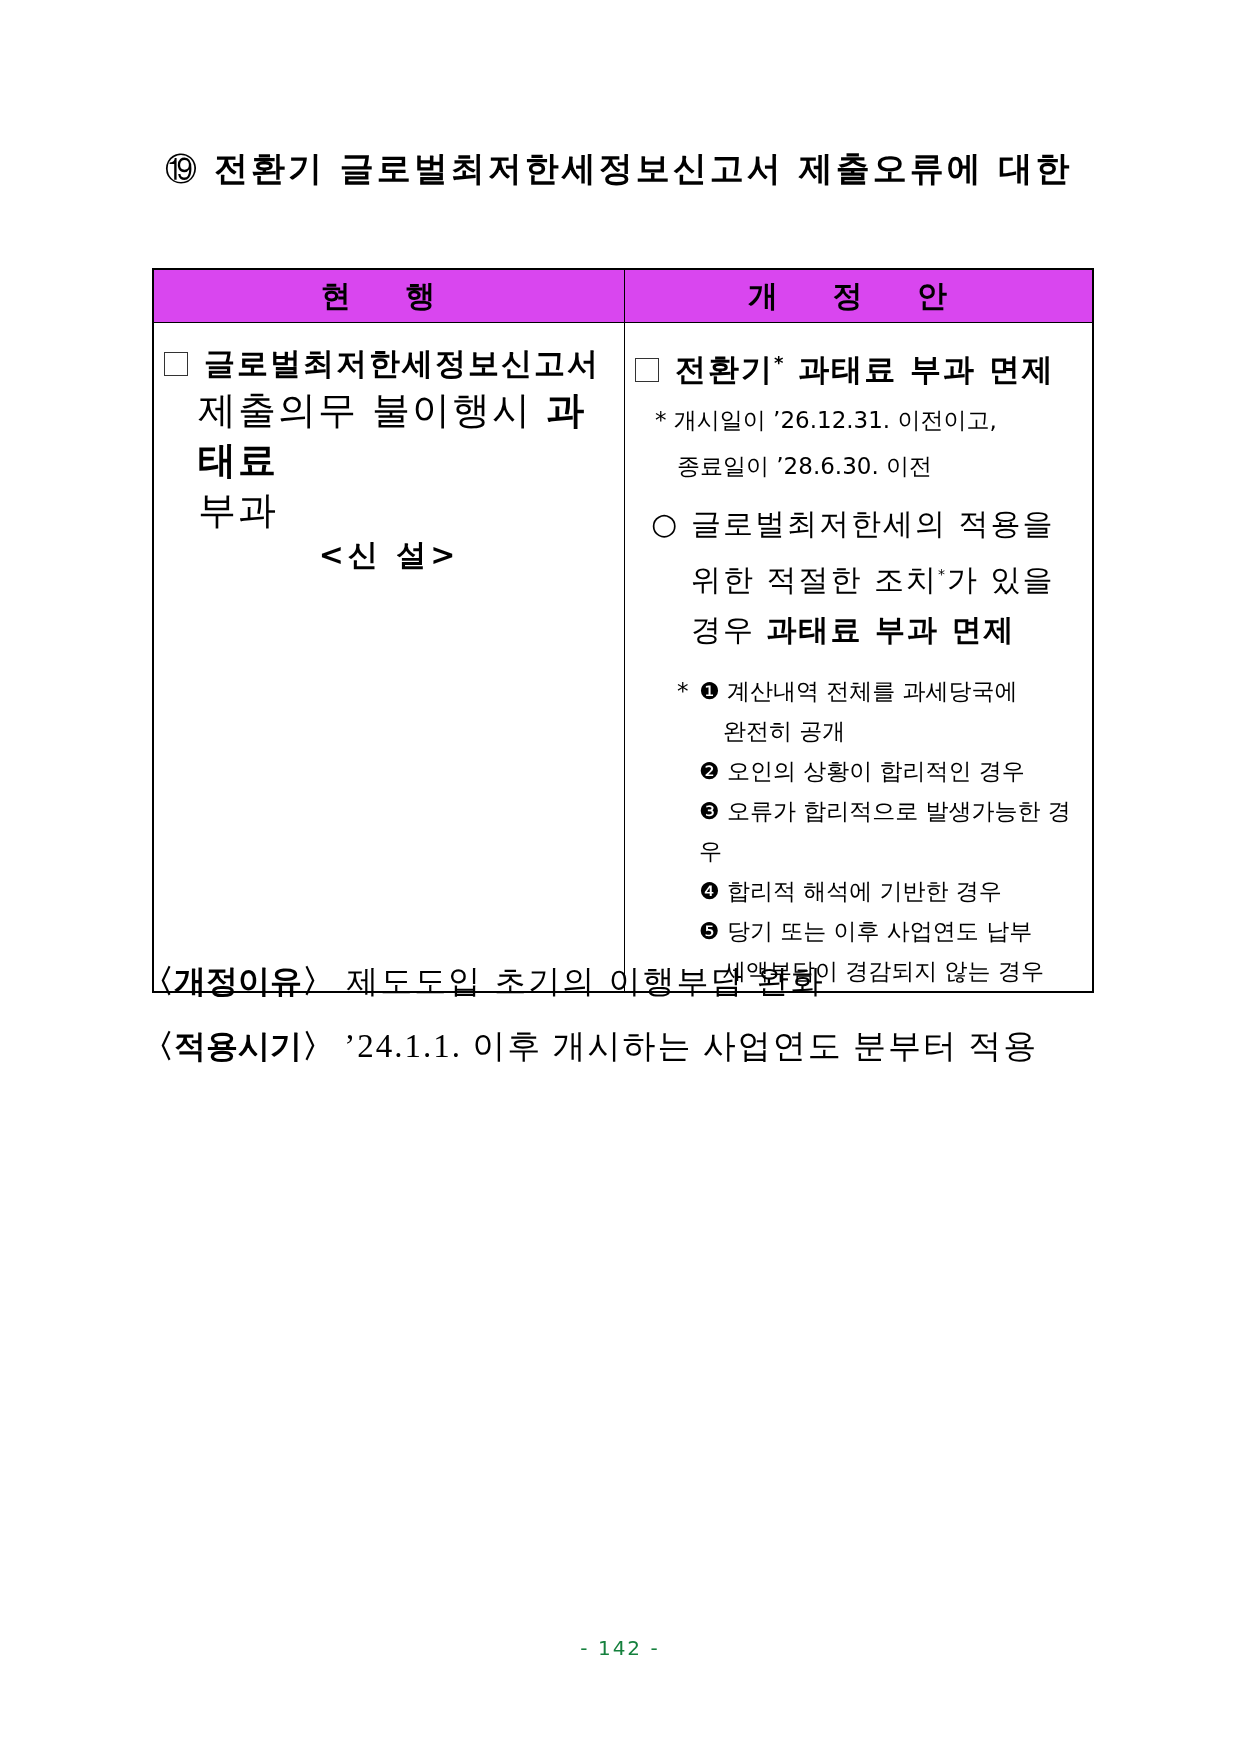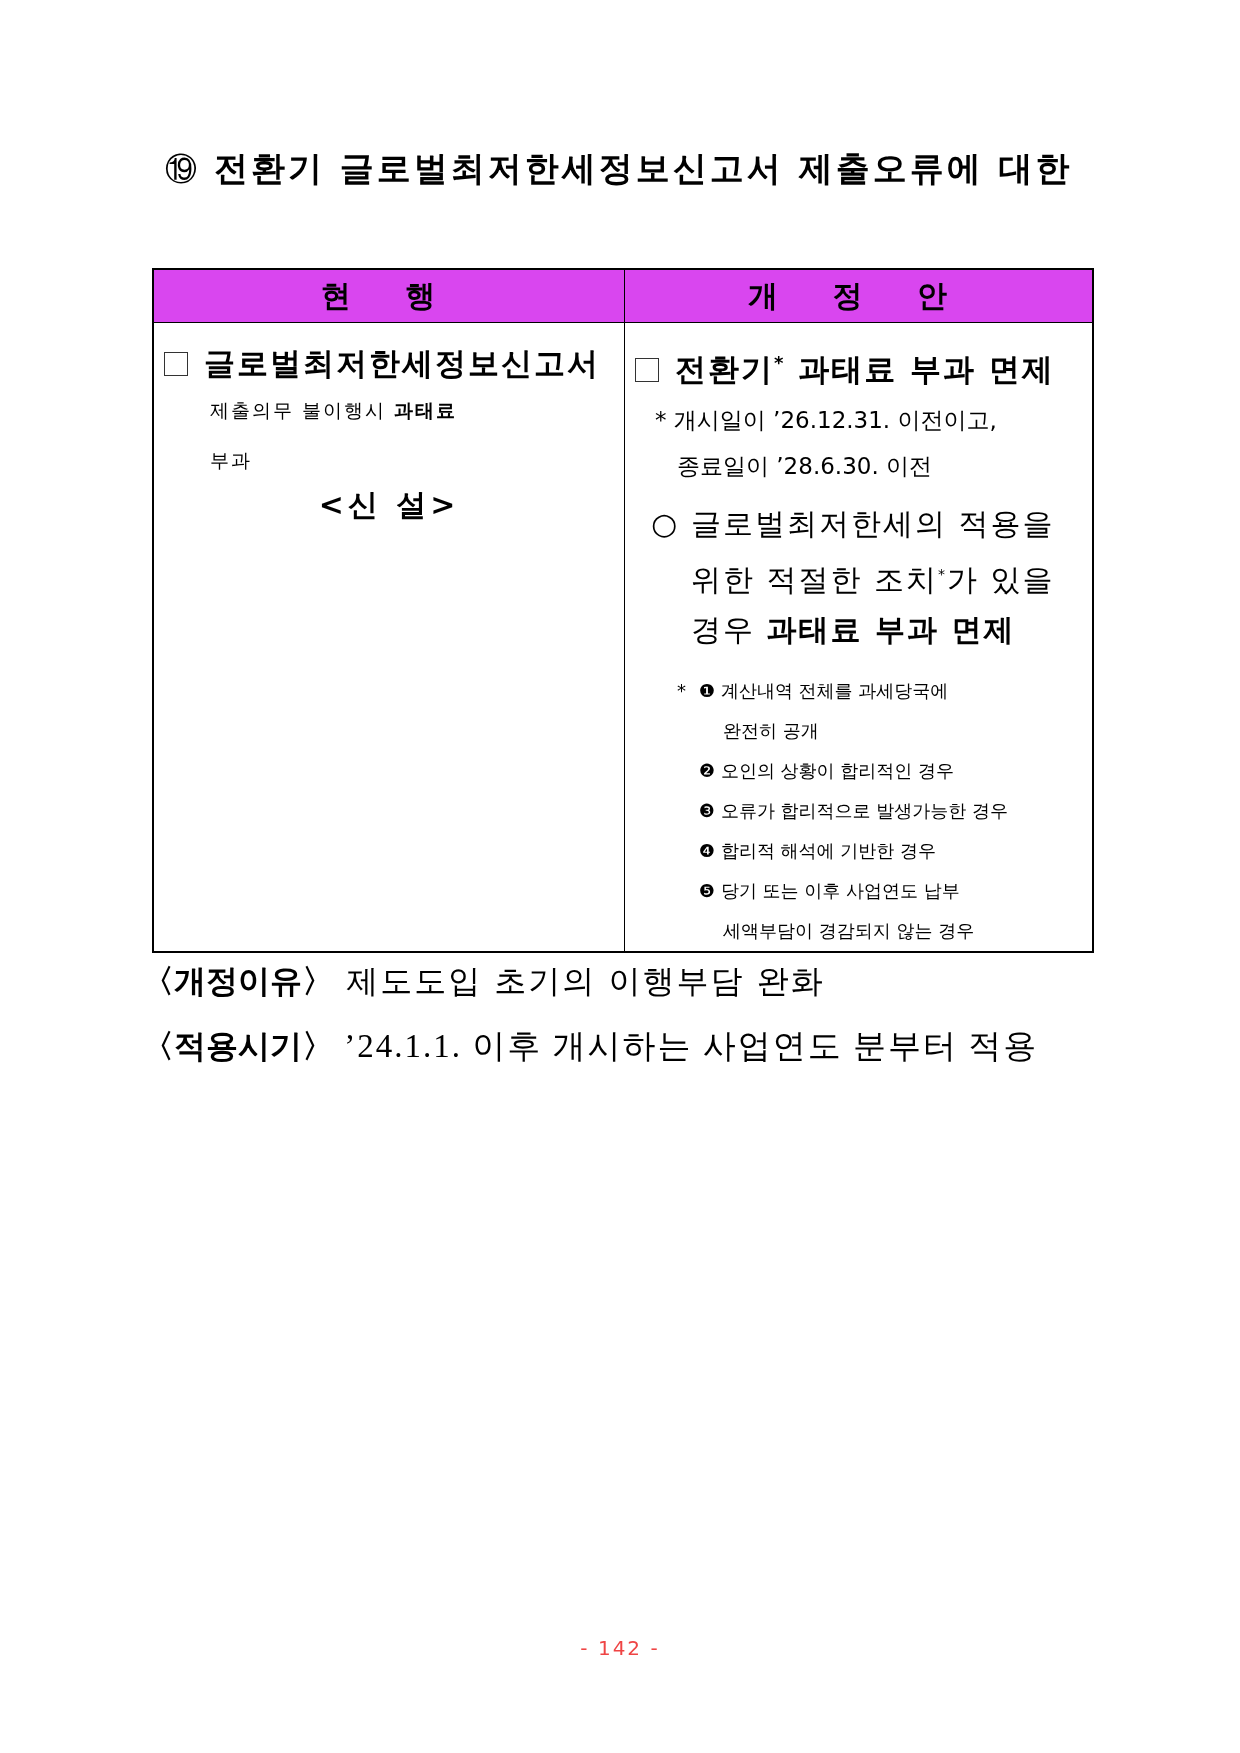--- a/index.html
+++ b/index.html
@@ -26,47 +26,47 @@
     letter-spacing: 22px; border: 1.5px solid #000; text-align: center;
     font-family: "DejaVu Sans", sans-serif;
   }
   table.cmp td { vertical-align: top; border: 1.5px solid #000; padding: 0; }
   td.left { width: 470px; }
   .box {
     display: inline-block; width: 22px; height: 22px; border: 1.5px solid #333;
     margin-right: 16px; vertical-align: -2px;
   }
   .l-head { font-size: 31px; font-weight: bold; letter-spacing: 2px; margin: 18px 0 0 10px; line-height: 44px; }
-  .l-body { font-size: 19px; margin-left: 56px; line-height: 50px; letter-spacing: 2px; }
+  .l-body { font-size: 38px; margin-left: 44px; line-height: 50px; letter-spacing: 2px; }
   .l-body b { font-weight: bold; }
   .new-tag { text-align: center; font-size: 30px; font-weight: bold; margin-top: 0; letter-spacing: 4px; }
 
   .r-head { font-size: 31px; font-weight: bold; letter-spacing: 2px; margin: 18px 0 0 10px; line-height: 44px; }
   .r-head sup { font-size: 18px; }
   .note { font-size: 23px; margin-left: 30px; line-height: 46px; margin-top: 6px; }
   .note .line2 { padding-left: 22px; display: block; }
   .para { font-size: 30px; line-height: 50px; margin: 10px 0 0 26px; letter-spacing: 2px; }
   .para .circ { display: inline-block; width: 40px; }
   .para .cont { display: block; padding-left: 40px; }
   .para b { font-weight: bold; }
   .para sup { font-size: 14px; }
-  .sub { font-size: 18px; line-height: 40px; margin: 16px 0 0 52px; }
+  .sub { font-size: 23px; line-height: 40px; margin: 16px 0 0 52px; }
   .sub .item { display: block; }
   .sub .item.cont { padding-left: 46px; }
   .sub .star { display: inline-block; width: 22px; }
   .sub .ind { padding-left: 22px; }
 
   .footer-line {
     position: absolute; left: 142px; font-size: 32px; letter-spacing: 2px;
   }
   .footer-line .lab { font-weight: bold; letter-spacing: 0; }
   .footer-line .val { font-family: "Liberation Serif", "DejaVu Serif", serif; font-size: 33px; }
   .pageno {
     position: absolute; top: 1636px; left: 0; width: 1240px; text-align: center;
-    font-size: 20px; color: #ef4444; letter-spacing: 2px;
+    font-size: 20px; color: #15803d; letter-spacing: 2px;
   }
 </style>
 </head>
 <body>
 
 <div class="title">
   <span class="num">⑲</span><b>전환기 글로벌최저한세정보신고서 제출오류에 대한</b>
 </div>
 
 <table class="cmp">

